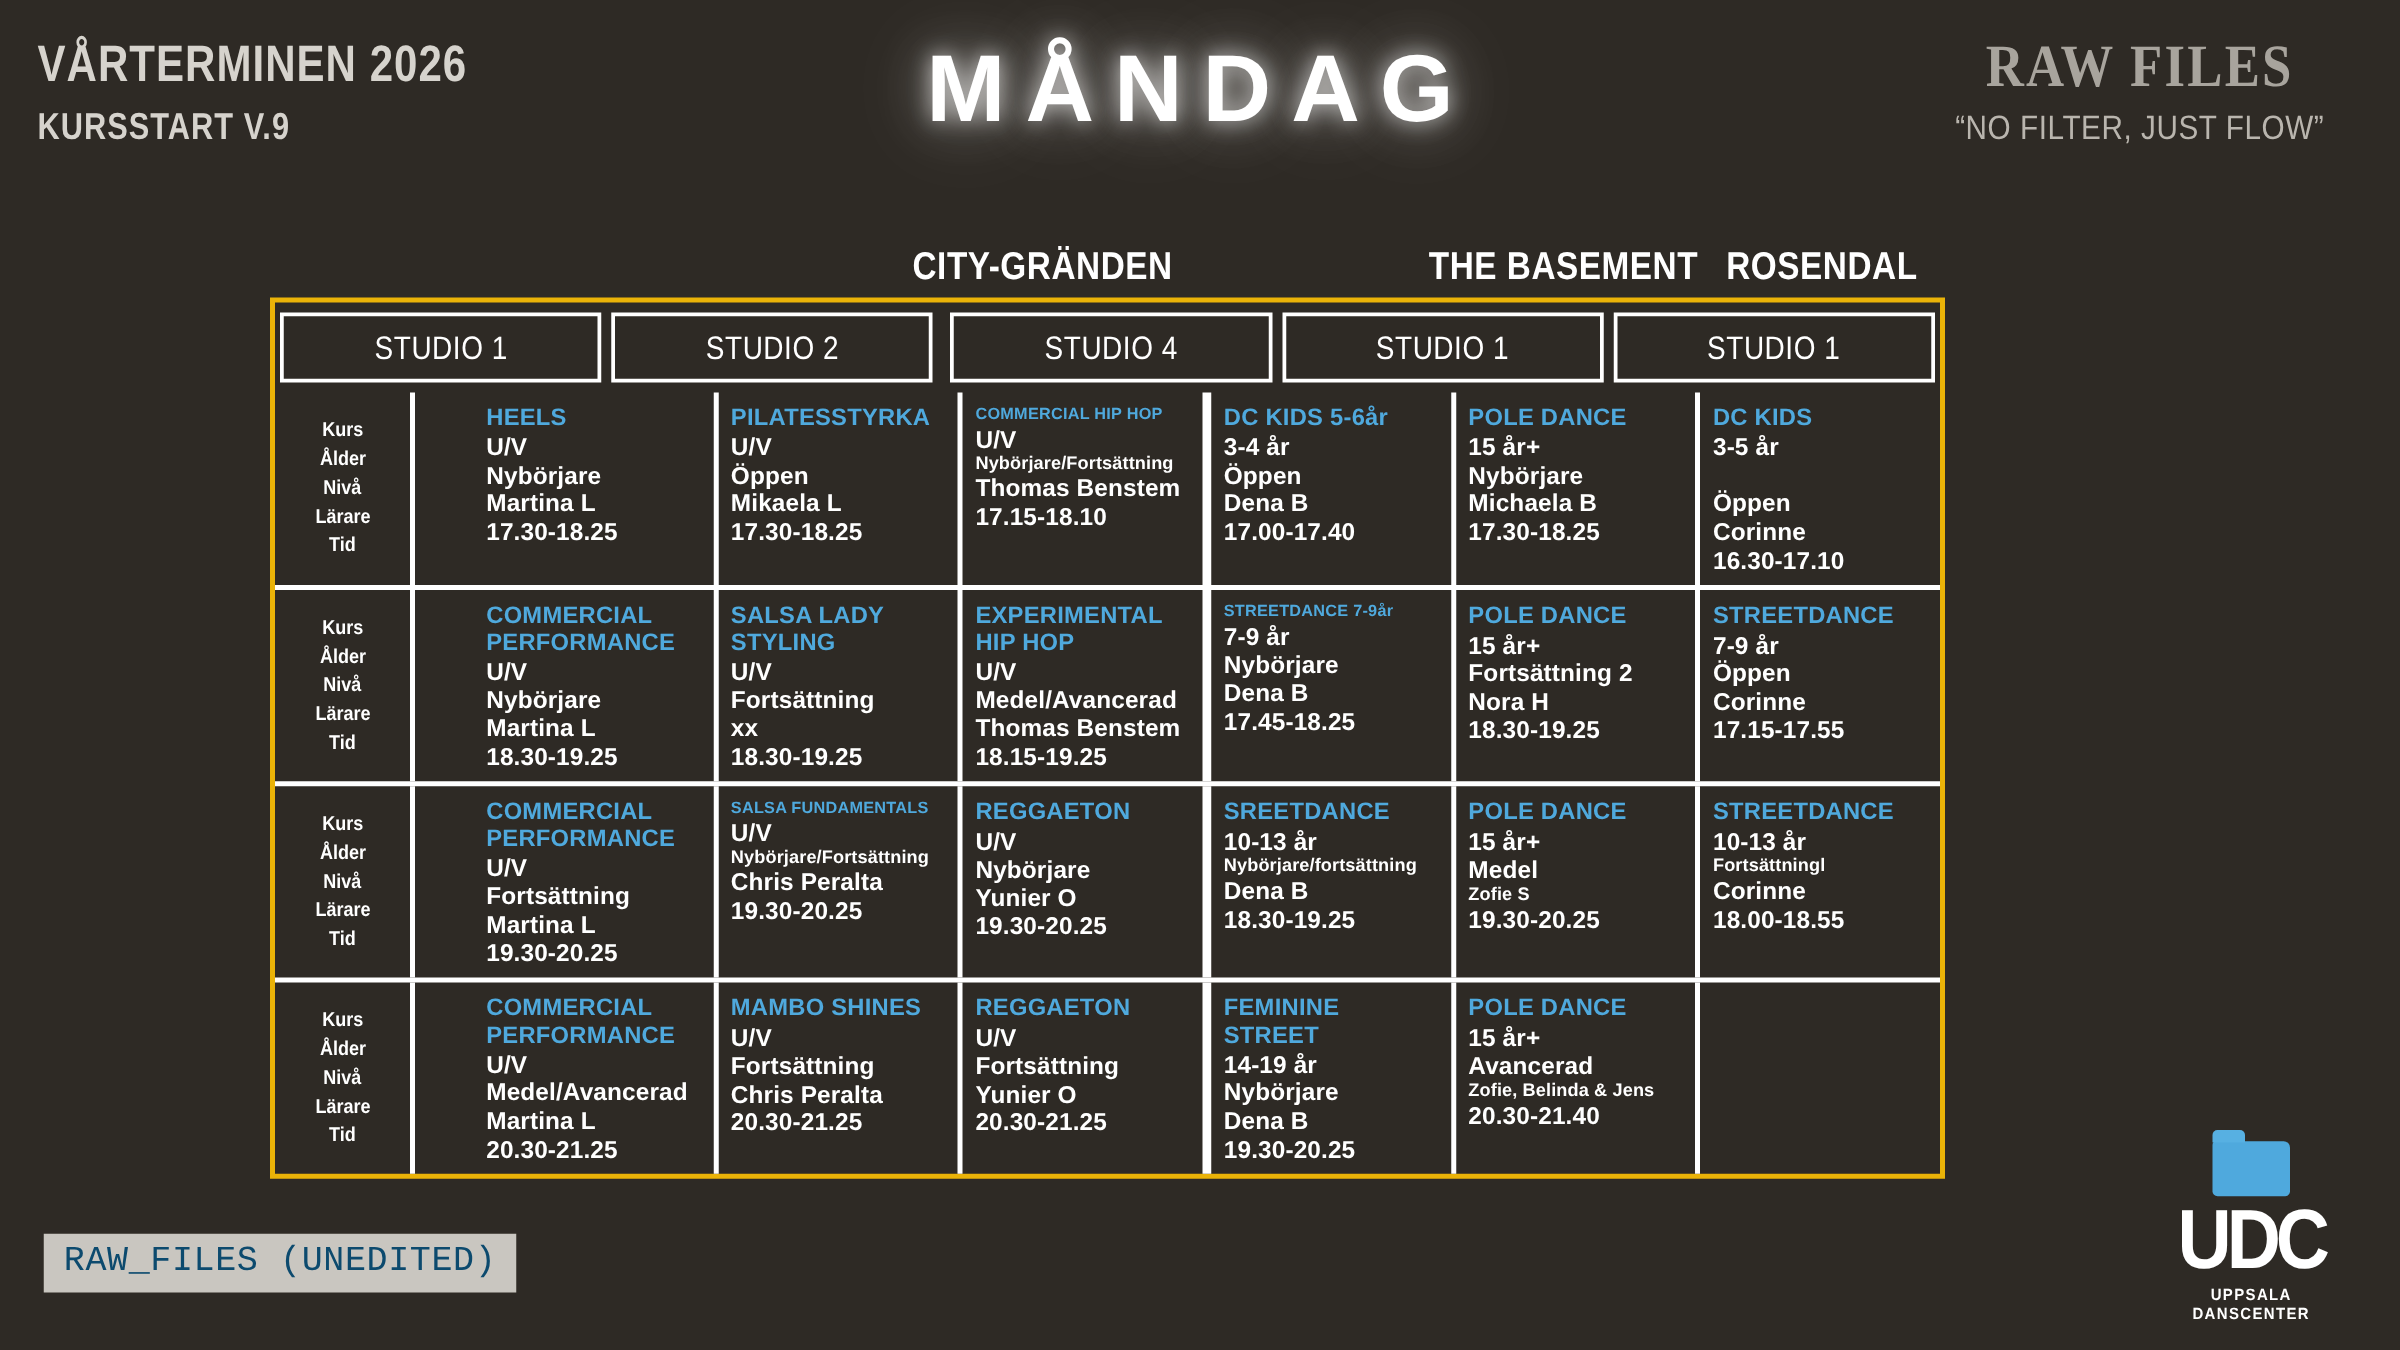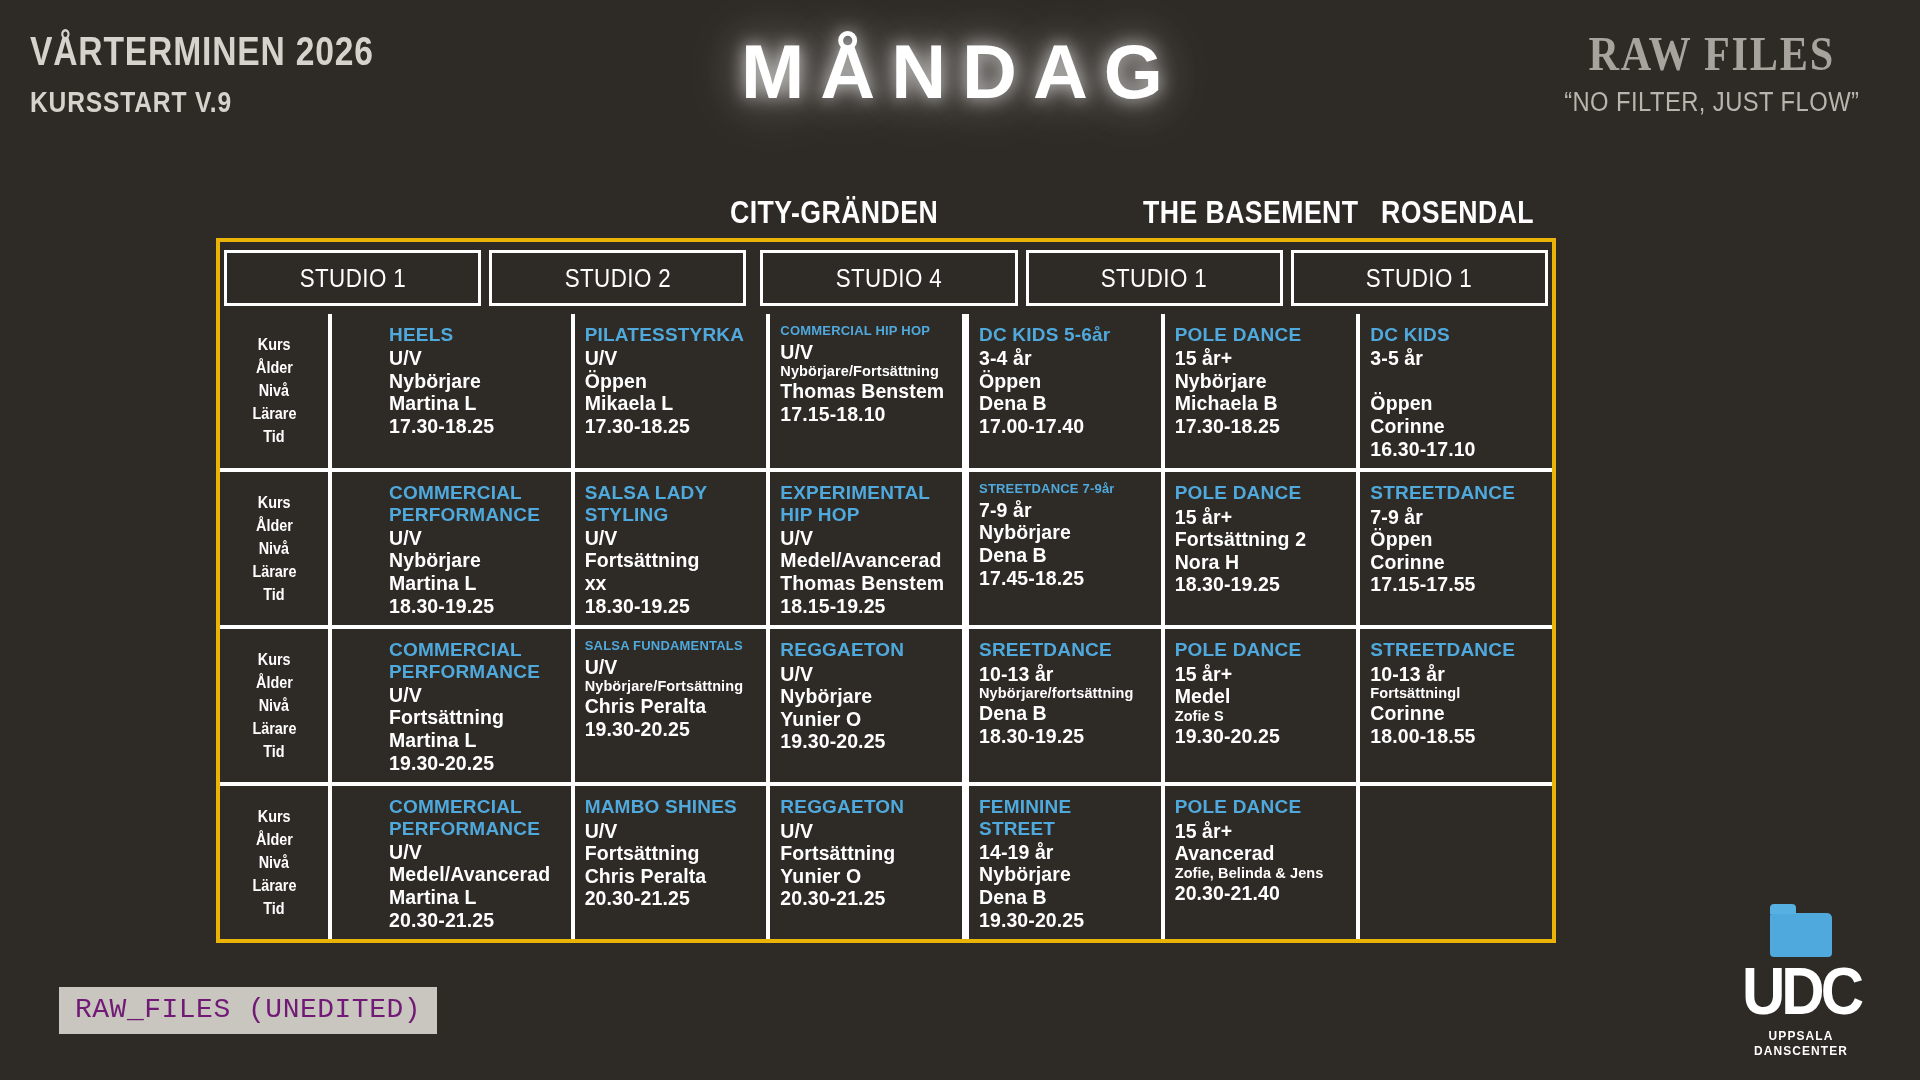--- a/index.html
+++ b/index.html
@@ -118,25 +118,24 @@
     color:#ffffff;font-weight:bold;font-size:19.5px;line-height:1.16;
     letter-spacing:.1px;
   }
   .cline.sm{font-size:14.5px;}
   .cline.blank{visibility:hidden;}
   .cell.empty{min-height:140px;}
 
   
   .rawtag{
     position:absolute;left:35px;bottom:46px;
-    background:#c9c6c0;color:#701a75;
+    background:#c9c6c0;color:#0c4a6e;
     font-family:"Liberation Mono", monospace;
     font-size:28px;letter-spacing:.5px;
     padding:7px 16px 9px 16px;
-    margin-left:24px;
   }
   .logo{position:absolute;right:44px;bottom:22px;text-align:center;width:150px;}
   .folder{
     width:62px;height:44px;margin:0 auto 6px auto;position:relative;
     background:#4fa9dd;border-radius:3px 5px 4px 4px;
   }
   .folder:before{
     content:"";position:absolute;left:0;top:-9px;width:26px;height:10px;
     background:#57b0e2;border-radius:4px 4px 0 0;
   }

